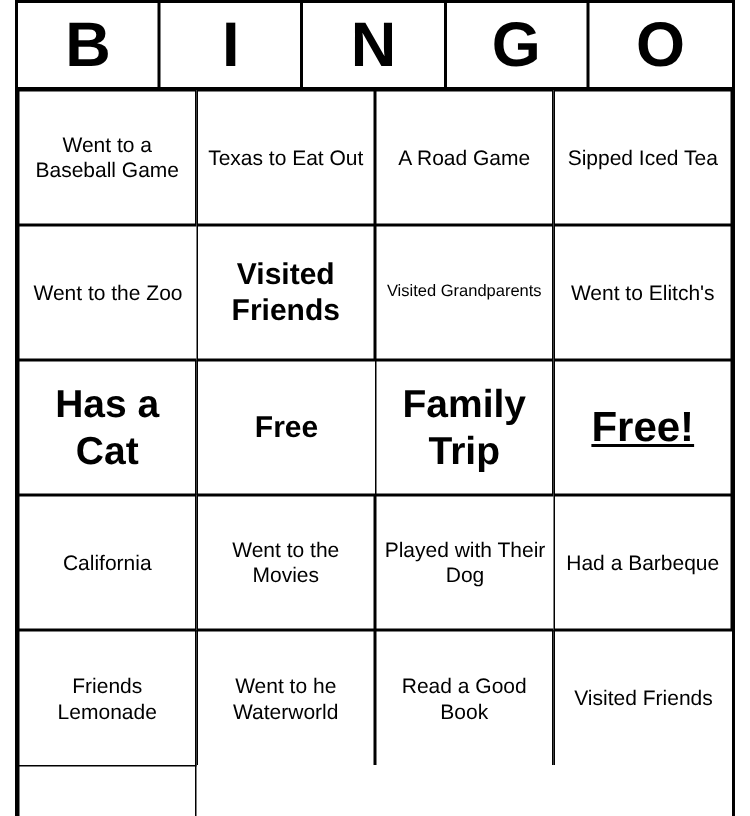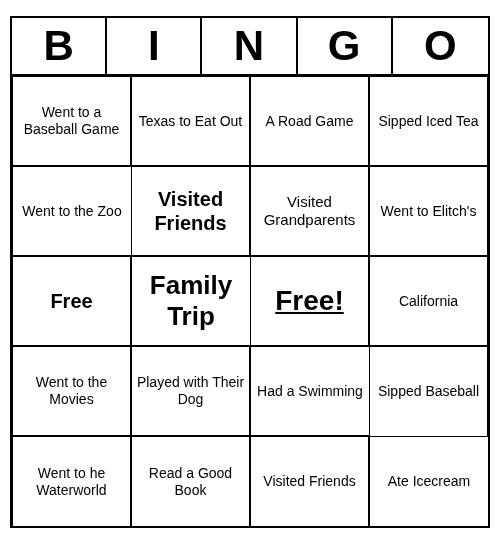--- a/index.html
+++ b/index.html
@@ -49,21 +49,21 @@
     .bingo-cell:nth-child(5n) {
       border-right: none;
     }
     .bingo-cell:nth-last-child(-n+5) {
       border-bottom: none;
     }
     .text-normal {
       font-size: 14px;
     }
     .text-small {
-      font-size: 15px;
+      font-size: 11px;
     }
     .text-large {
       font-size: 20px;
       font-weight: bold;
     }
     .text-xlarge {
       font-size: 26px;
       font-weight: bold;
     }
     .text-free {
@@ -102,42 +102,45 @@
       <div class="bingo-cell">
         <span class="text-large">Visited Friends</span>
       </div>
       <div class="bingo-cell">
         <span class="text-small">Visited Grandparents</span>
       </div>
       <div class="bingo-cell">
         <span class="text-normal">Went to Elitch's</span>
       </div>
       <div class="bingo-cell">
+        <span class="text-xlarge">Has a Cat</span>
+      </div>
+      <div class="bingo-cell">
         <span class="text-large">Free</span>
       </div>
       <div class="bingo-cell">
         <span class="text-xlarge">Family Trip</span>
       </div>
       <div class="bingo-cell">
         <span class="text-free">Free!</span>
       </div>
       <div class="bingo-cell">
         <span class="text-normal">California</span>
       </div>
       <div class="bingo-cell">
         <span class="text-normal">Went to the Movies</span>
       </div>
       <div class="bingo-cell">
         <span class="text-normal">Played with Their Dog</span>
       </div>
       <div class="bingo-cell">
-        <span class="text-normal">Had a Swimming</span>
+        <span class="text-normal">Had a Barbeque</span>
       </div>
       <div class="bingo-cell">
-        <span class="text-normal">Sipped Baseball</span>
+        <span class="text-normal">Friends Lemonade</span>
       </div>
       <div class="bingo-cell">
         <span class="text-normal">Went to he Waterworld</span>
       </div>
       <div class="bingo-cell">
         <span class="text-normal">Read a Good Book</span>
       </div>
       <div class="bingo-cell">
         <span class="text-normal">Visited Friends</span>
       </div>

